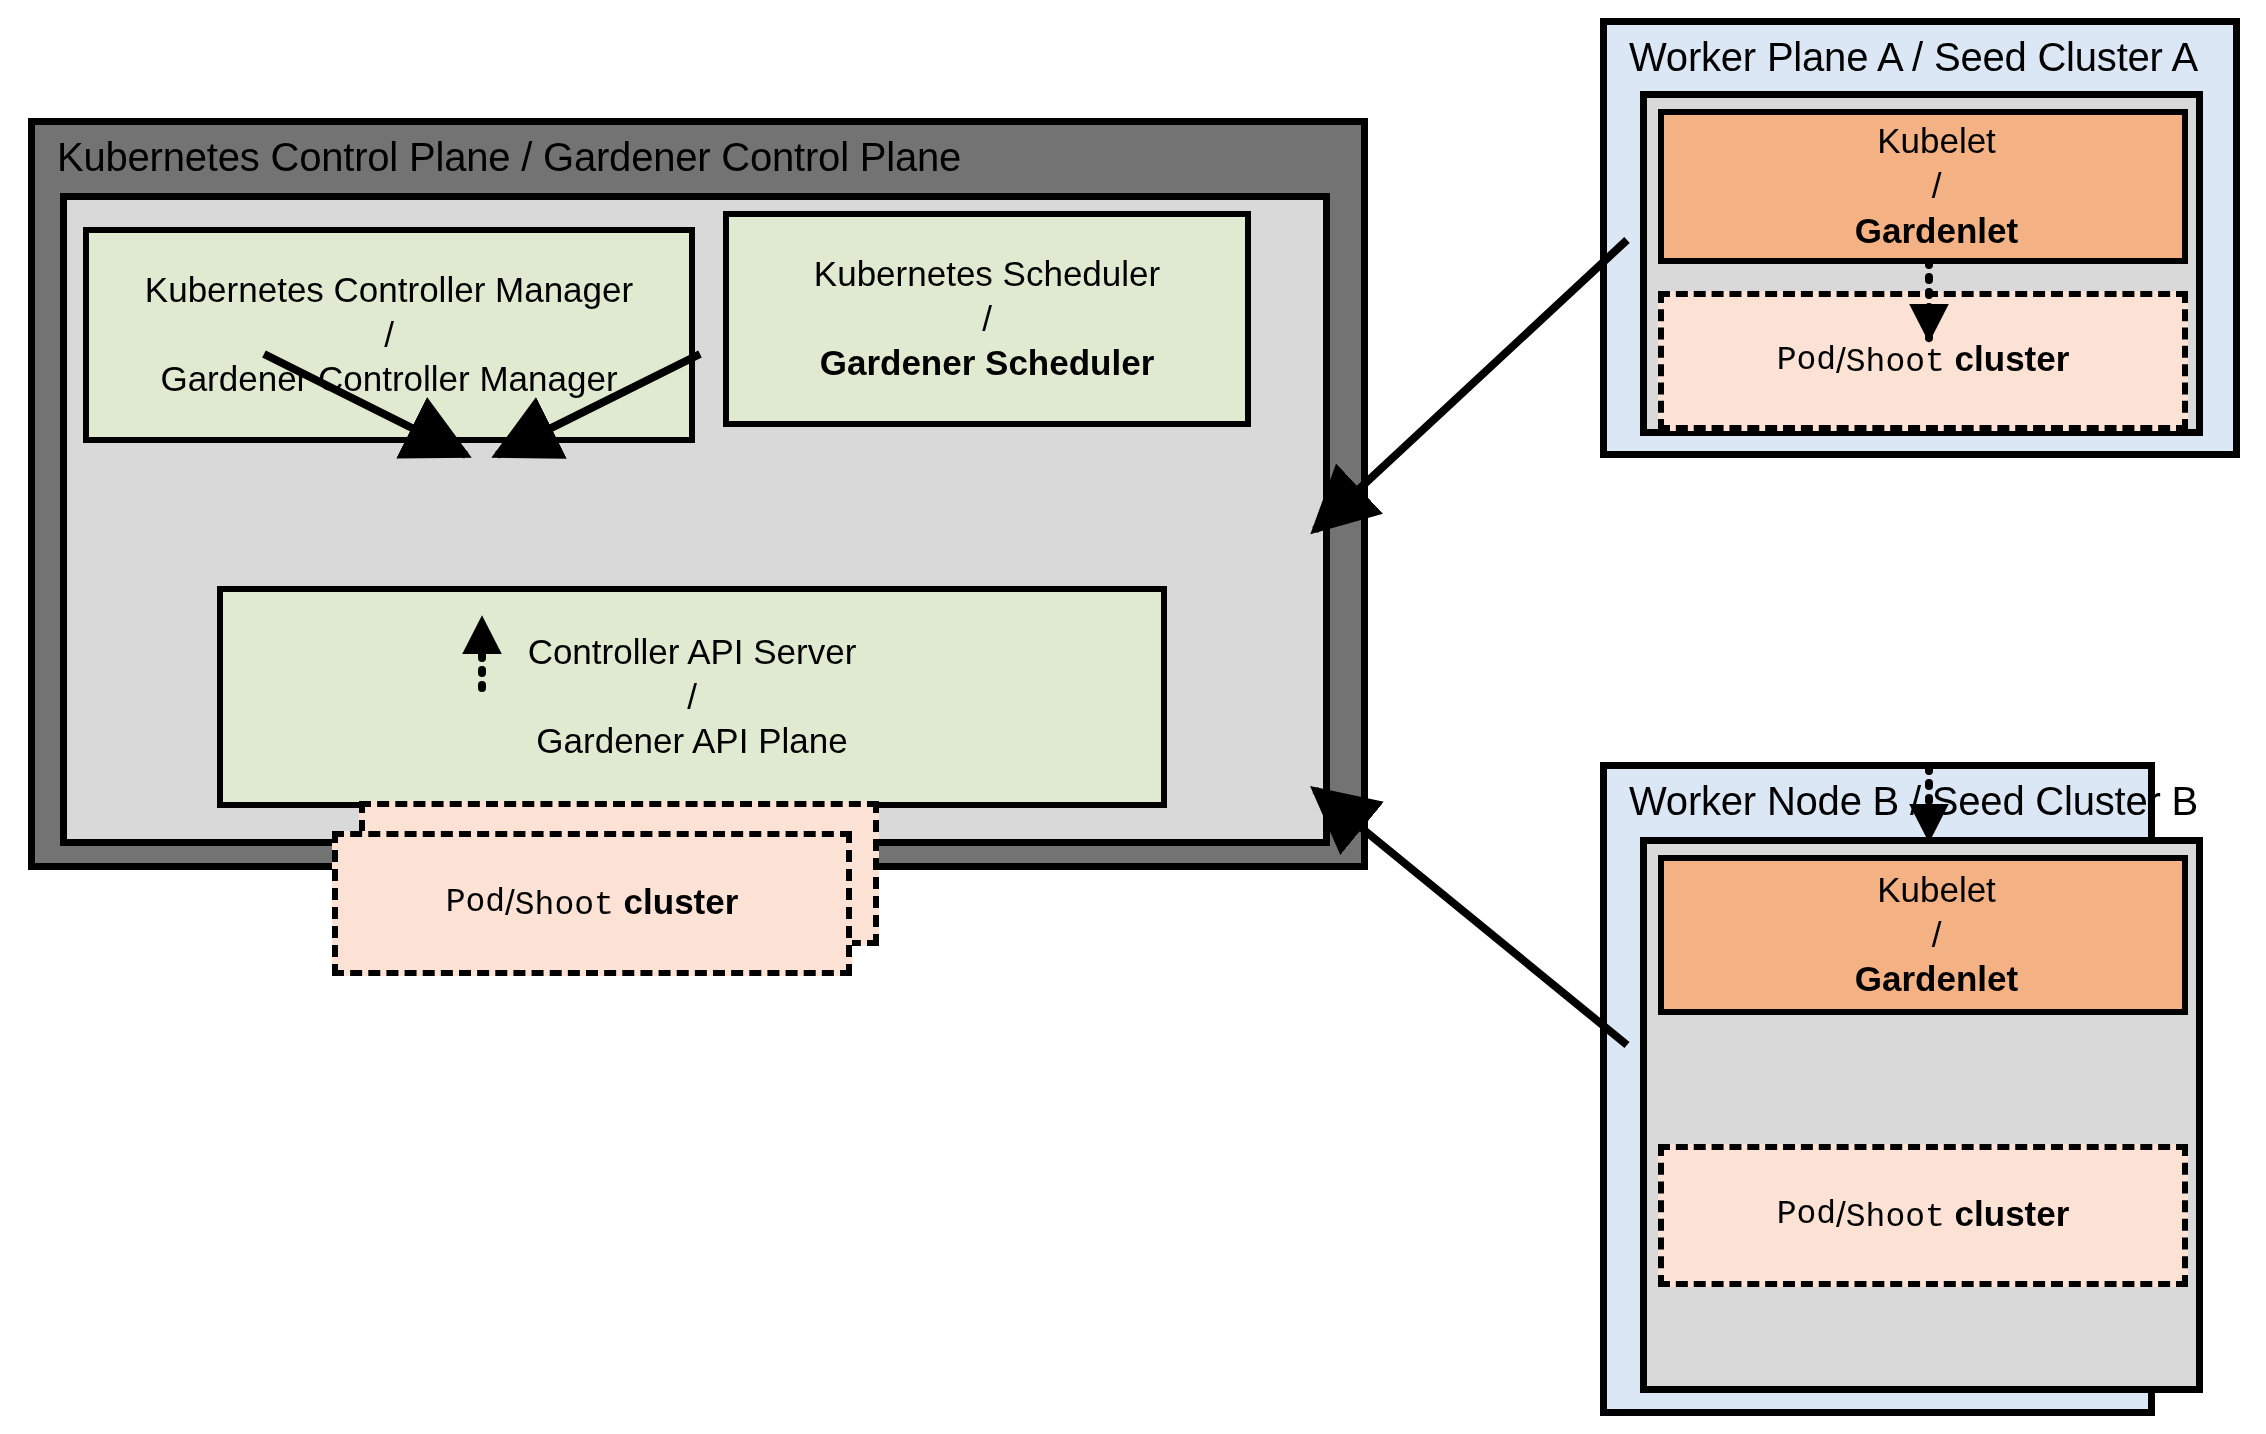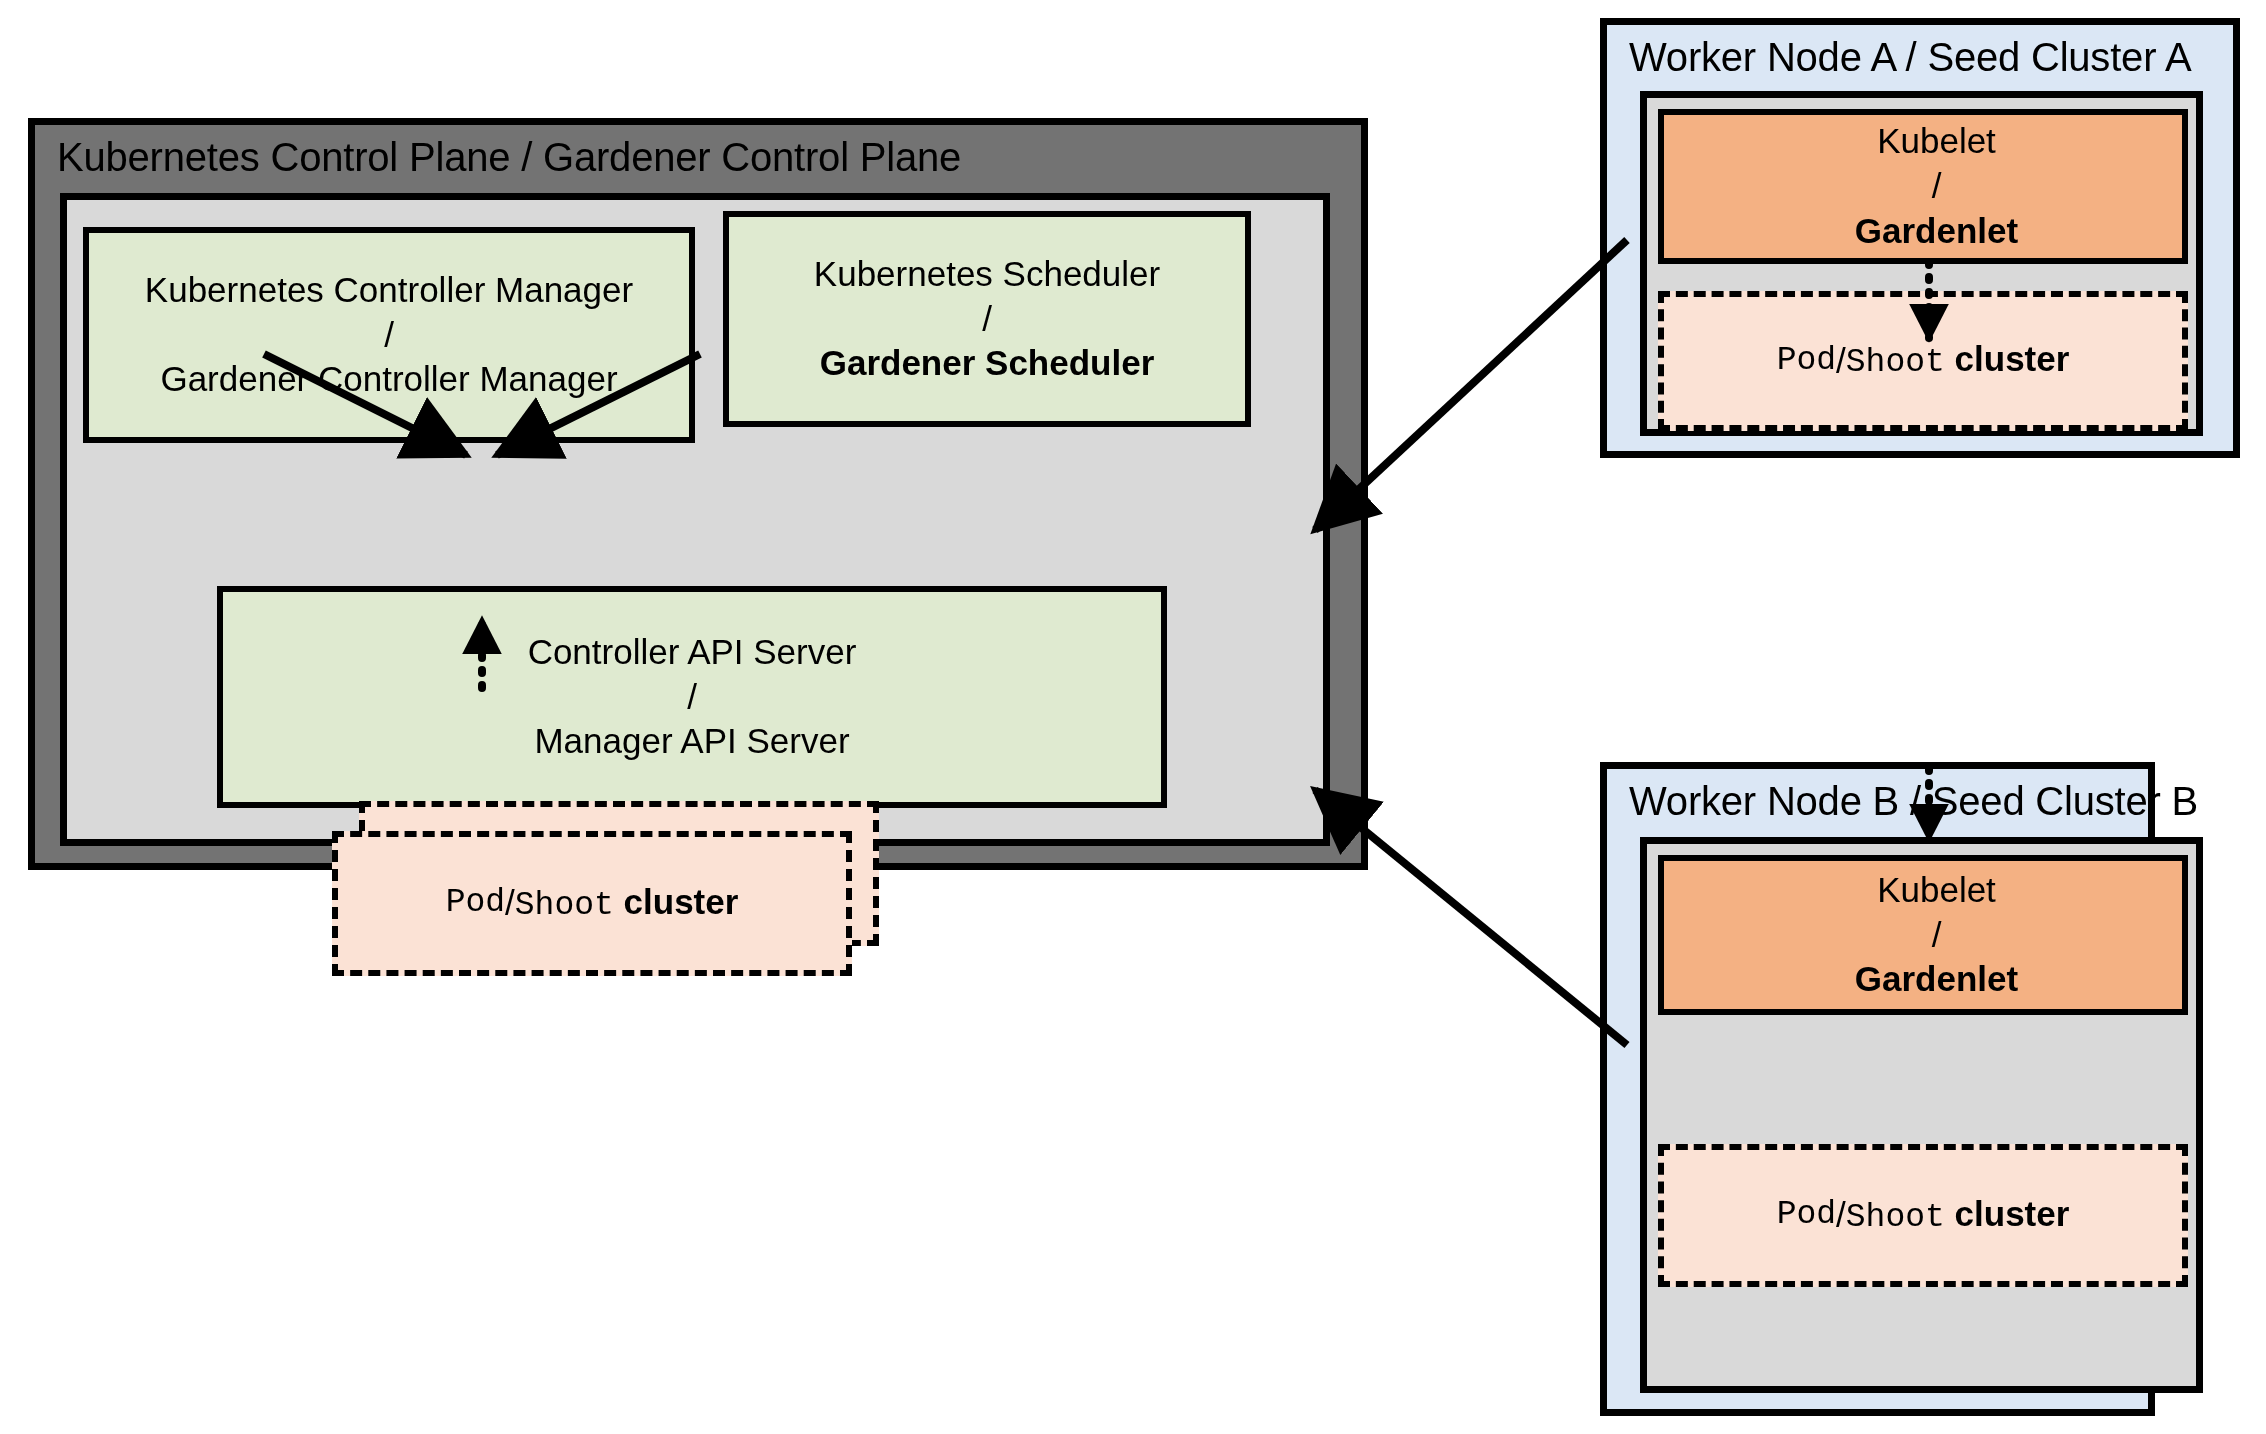--- a/index.html
+++ b/index.html
@@ -112,37 +112,37 @@
 
       <div class="node-box fill-green" style="left:656px; top:11px; width:528px; height:216px;">
         <span class="ln">Kubernetes Scheduler</span>
         <span class="ln slash">/</span>
         <span class="ln bold">Gardener Scheduler</span>
       </div>
 
       <div class="node-box fill-green" style="left:150px; top:386px; width:950px; height:222px;">
         <span class="ln">Controller API Server</span>
         <span class="ln slash">/</span>
-        <span class="ln">Manager API Server</span>
+        <span class="ln">Gardener API Plane</span>
       </div>
 
       <div class="pod-ghost" style="left:292px; top:601px; width:520px; height:145px;"></div>
 
       <div class="pod-box" style="left:265px; top:631px; width:520px; height:145px;">
         <span class="ln mono">Pod</span>
         <span class="ln slash">/</span>
         <span class="ln"><span class="mono">Shoot</span><span class="mono-bold-tail"> cluster</span></span>
       </div>
 
     </div>
   </div>
 
   <div class="abs outer-group group-blue" style="left:1600px; top:18px; width:640px; height:440px;">
 
-    <div class="group-title">Worker Node A / Seed Cluster A</div>
+    <div class="group-title">Worker Plane A / Seed Cluster A</div>
 
     <div class="inner-panel" style="left:33px; top:66px; width:563px; height:345px;">
 
       <div class="node-box fill-orange" style="left:11px; top:11px; width:530px; height:155px;">
         <span class="ln">Kubelet</span>
         <span class="ln slash">/</span>
         <span class="ln bold">Gardenlet</span>
       </div>
 
       <div class="pod-box" style="left:11px; top:193px; width:530px; height:140px;">

